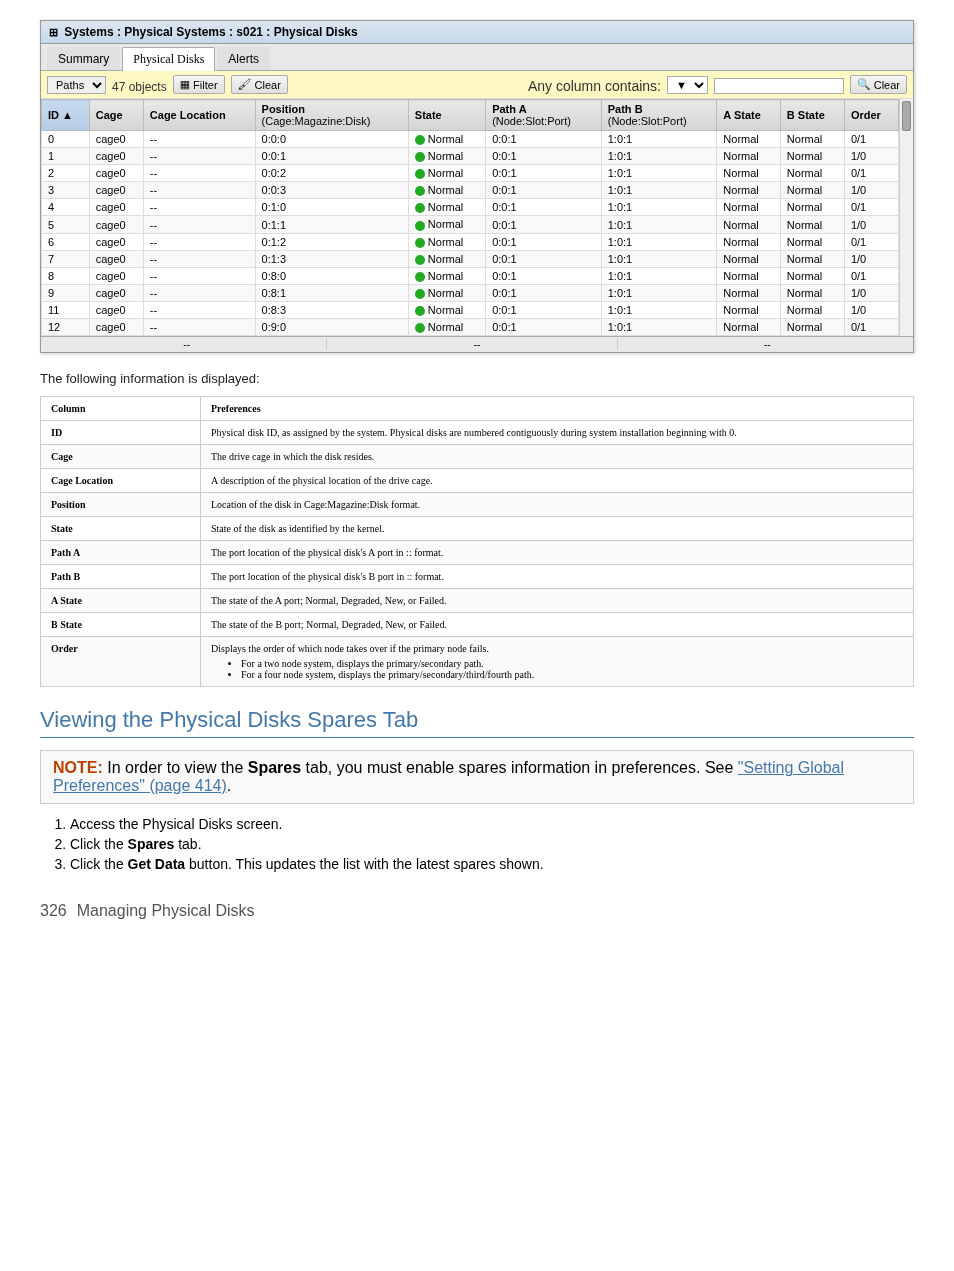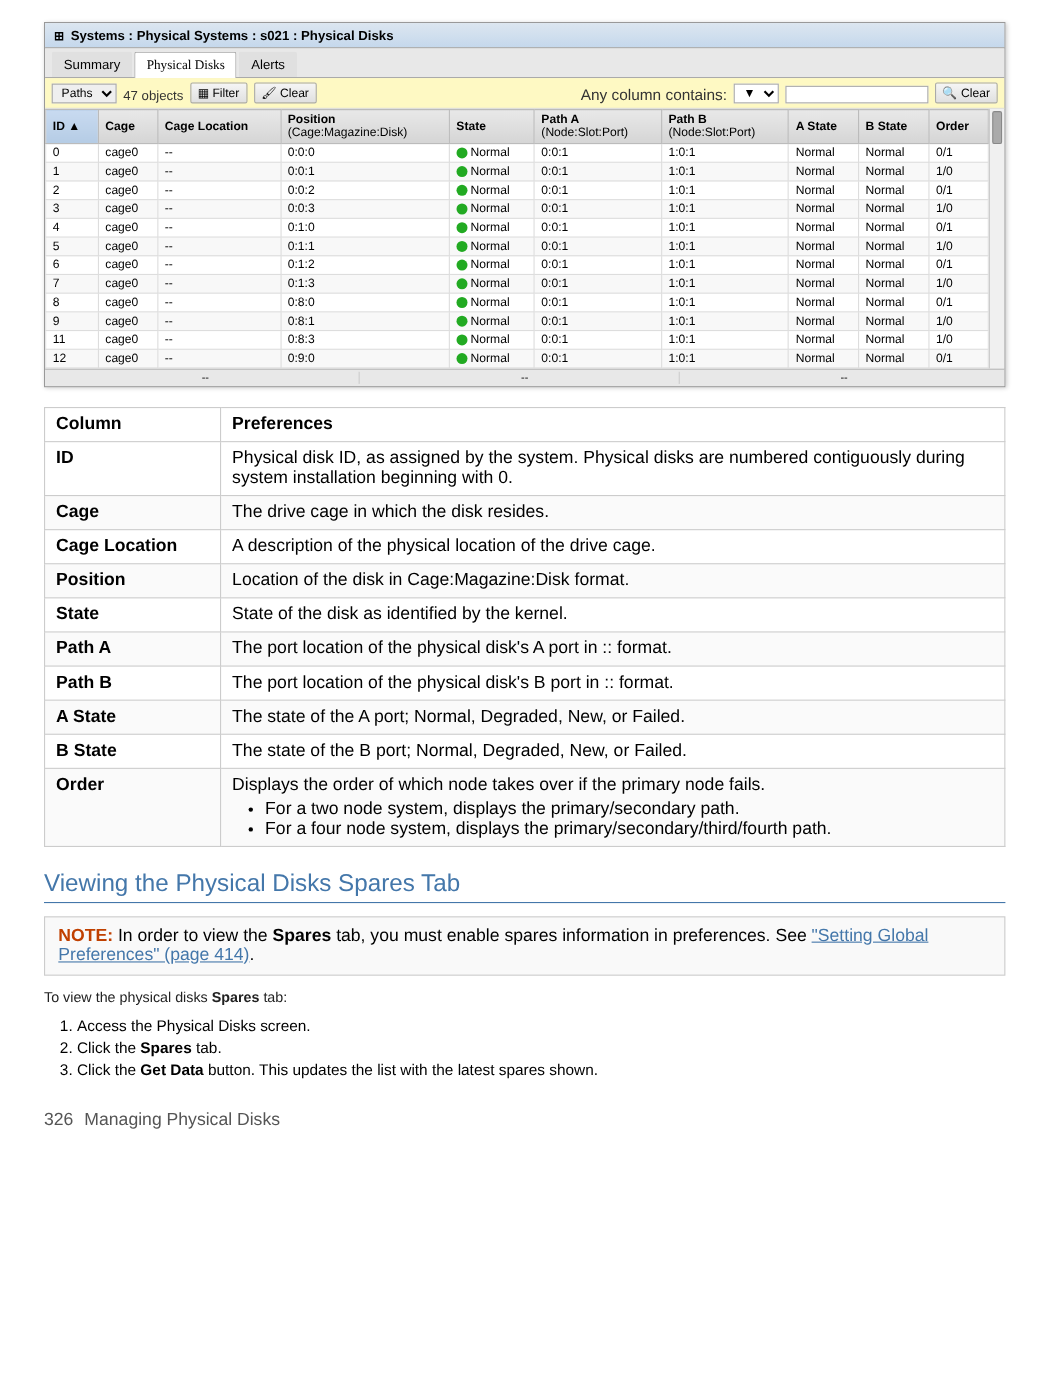--- a/index.html
+++ b/index.html
@@ -190,22 +190,23 @@
     .doc-para {
       font-size: 13px;
       margin-bottom: 10px;
       color: #222;
     }
 
     
     .desc-table {
       width: 100%;
       border-collapse: collapse;
-      font-size: 16px;
+      font-size: 10px;
       margin-bottom: 20px;
+      font-family: Liberation Serif, serif;
     }
     .desc-table th {
       background: #fff;
       border: 1px solid #ccc;
       padding: 6px 10px;
       text-align: left;
       font-weight: bold;
     }
     .desc-table td {
       border: 1px solid #ccc;
@@ -476,20 +477,21 @@
   <div class="ui-statusbar">
     <span class="statusbar-cell">--</span>
     <span class="statusbar-cell">--</span>
     <span class="statusbar-cell">--</span>
   </div>
 </div>
 
 <div class="page-content">
 
   <div class="doc-section">
+    <p class="doc-para">The following information is displayed:</p>
 
     <table class="desc-table">
       <thead>
         <tr>
           <th>Column</th>
           <th>Preferences</th>
         </tr>
       </thead>
       <tbody id="desc-table-body">
       <tr>
@@ -538,21 +540,20 @@
         </tbody>
     </table>
   </div>
 
   <div class="doc-section">
     <h2 class="section-heading">Viewing the Physical Disks Spares Tab</h2>
     <div class="note-box">
       <span class="note-label">NOTE:</span>
       <span>    In order to view the <strong>Spares</strong> tab, you must enable spares information in preferences. See <a href="#" style="color:#4477aa">"Setting Global Preferences" (page 414)</a>.</span>
     </div>
-    <p class="doc-para">To view the physical disks <strong>Spares</strong> tab:</p>
     <ol class="steps-list">
       <li>Access the Physical Disks screen.</li>
       <li>Click the <strong>Spares</strong> tab.</li>
       <li>
         Click the <strong>Get Data</strong> button. This updates the list with the latest spares shown.
         
       </li>
     </ol>
   </div>
 

